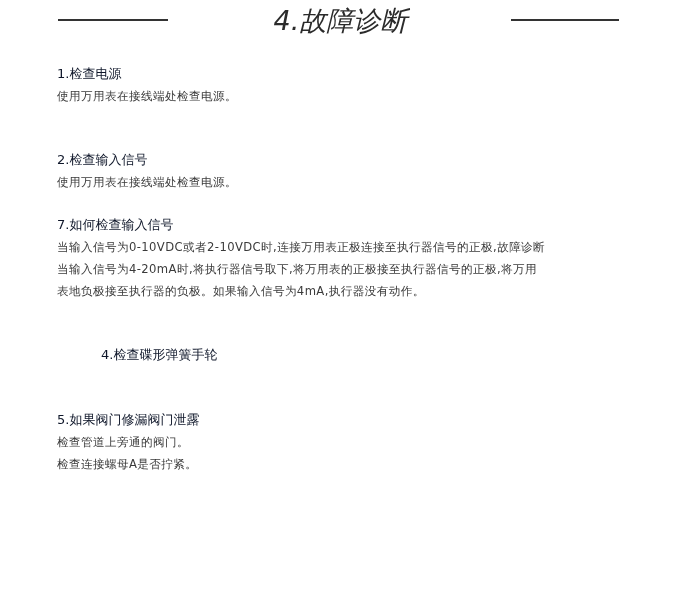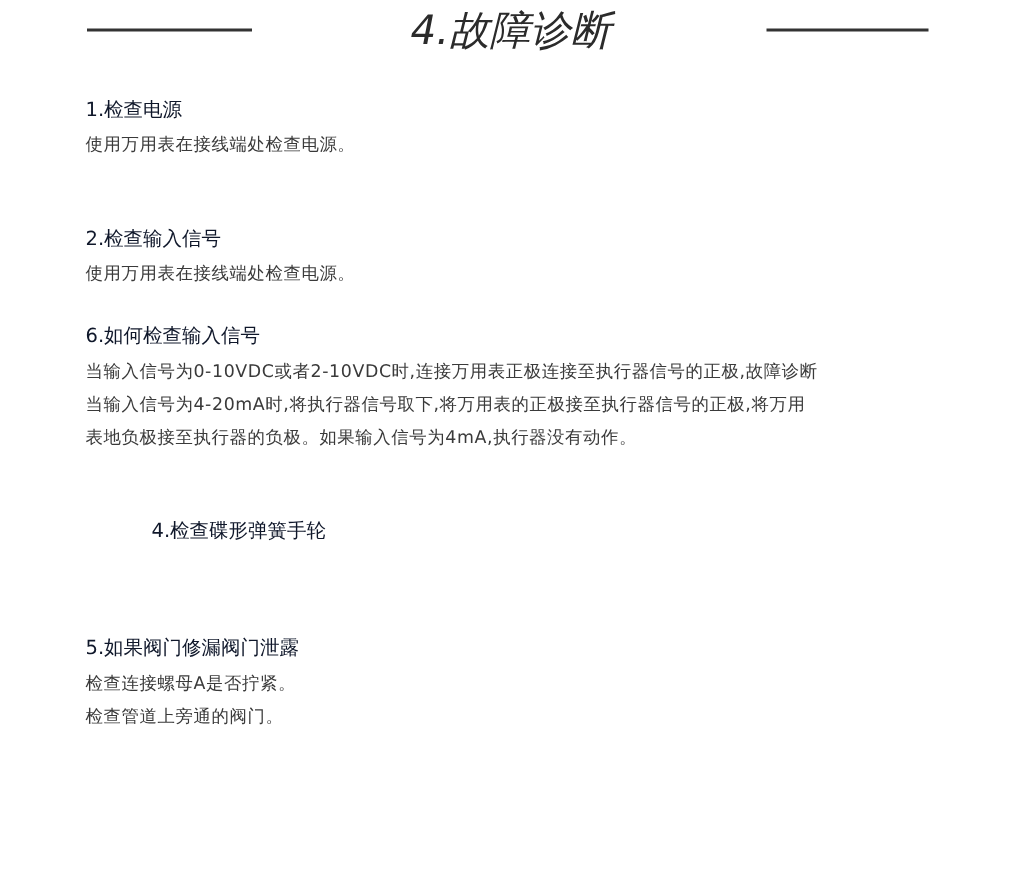--- a/index.html
+++ b/index.html
@@ -27,21 +27,21 @@
     margin: 0;
   }
   .para {
     font-size: 11.6px; color: #3a3a3a; line-height: 22px; margin: 0;
     letter-spacing: 0.4px;
   }
   #s1 { top: 63px; }
   #s2 { top: 149px; }
   #s3 { top: 214px; }
   #s4 { top: 344px; margin-left: 44px; }
-  #s5 { top: 422px; }
+  #s5 { top: 409px; }
 </style>
 </head>
 <body>
 
 <div class="title-row">
   <div class="rule left"></div>
   <div class="title">4.故障诊断</div>
   <div class="rule right"></div>
 </div>
 
@@ -49,27 +49,27 @@
   <p class="heading">1.检查电源</p>
   <p class="para">使用万用表在接线端处检查电源。</p>
 </div>
 
 <div class="section" id="s2">
   <p class="heading">2.检查输入信号</p>
   <p class="para">使用万用表在接线端处检查电源。</p>
 </div>
 
 <div class="section" id="s3">
-  <p class="heading">6.如何检查输入信号</p>
+  <p class="heading">7.如何检查输入信号</p>
   <p class="para">当输入信号为0-10VDC或者2-10VDC时,连接万用表正极连接至执行器信号的正极,故障诊断</p>
   <p class="para">当输入信号为4-20mA时,将执行器信号取下,将万用表的正极接至执行器信号的正极,将万用</p>
   <p class="para">表地负极接至执行器的负极。如果输入信号为4mA,执行器没有动作。</p>
 </div>
 
 <div class="section" id="s4">
   <p class="heading">4.检查碟形弹簧手轮</p>
 </div>
 
 <div class="section" id="s5">
   <p class="heading">5.如果阀门修漏阀门泄露</p>
+  <p class="para">检查管道上旁通的阀门。</p>
   <p class="para">检查连接螺母A是否拧紧。</p>
-  <p class="para">检查管道上旁通的阀门。</p>
 </div>
 
 </body></html>

